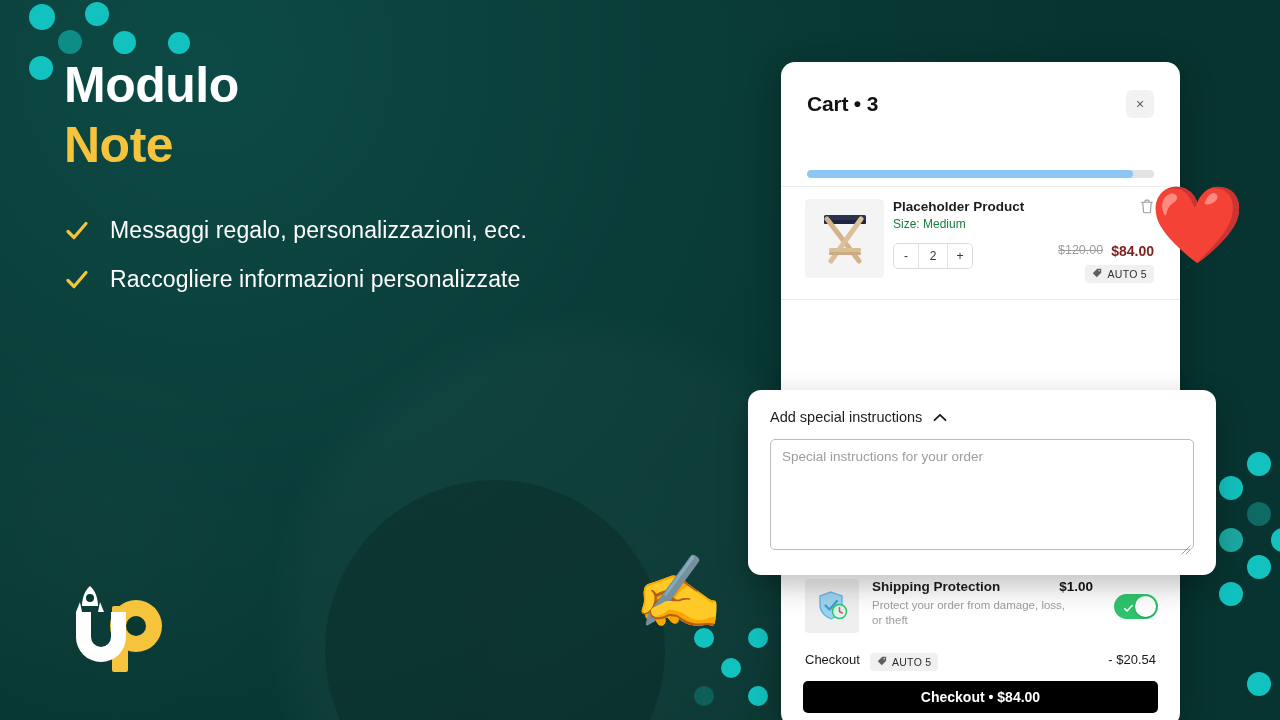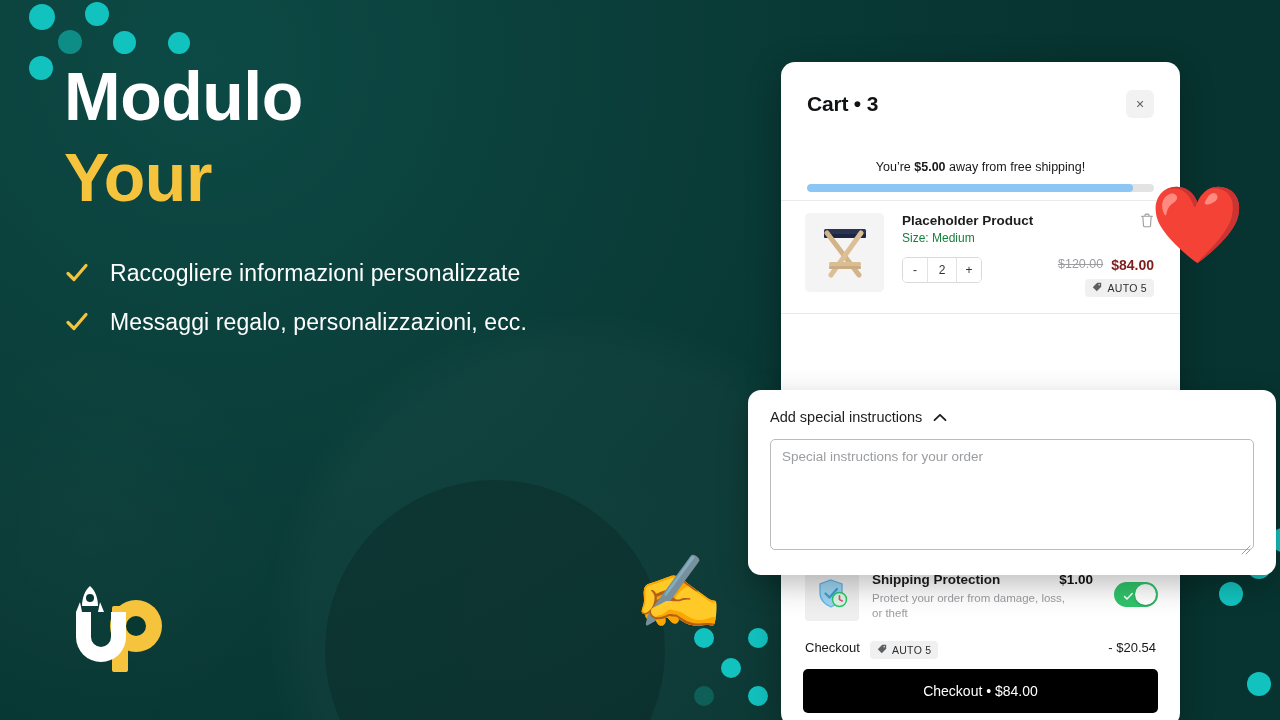--- a/index.html
+++ b/index.html
@@ -42,21 +42,21 @@
 
   .dot { position: absolute; border-radius: 50%; }
 
   
   .left-col {
     position: absolute;
     left: 64px; top: 56px;
     width: 640px;
   }
   .headline {
-    font-size: 68px;
+    font-size: 50px;
     font-weight: 700;
     line-height: 1.19;
     letter-spacing: -0.5px;
   }
   .headline .l1 { color: #ffffff; display: block; }
   .headline .l2 { color: #f5c43c; display: block; }
 
   .bullets { margin-top: 42px; }
   .bullet {
     display: flex;
@@ -151,21 +151,21 @@
   .bar-fill {
     height: 100%;
     border-radius: 5px;
     background: #8cc6f4;
   }
 
   .divider { height: 1px; background: #eaeaea; }
 
   .line-item {
     display: flex;
-    gap: 18px;
+    gap: 9px;
     padding: 12px 26px 16px 24px;
   }
   .thumb {
     width: 79px; height: 79px;
     border-radius: 5px;
     background: #f4f4f4;
     flex: 0 0 79px;
     position: relative;
     overflow: hidden;
   }
@@ -210,21 +210,21 @@
     padding: 3px 7px;
     font-size: 10.5px;
     color: #2c2e30;
     letter-spacing: 0.3px;
   }
 
   .spacer-fill { flex: 1 1 auto; background: #ffffff; }
 
   
   .protect-row {
-    display: flex; align-items: flex-end; gap: 13px;
+    display: flex; align-items: flex-start; gap: 13px;
     padding: 12px 22px 10px 24px;
   }
   .protect-icon {
     width: 54px; height: 54px;
     border-radius: 4px;
     background: #efeff0;
     display: flex; align-items: center; justify-content: center;
     flex: 0 0 54px;
   }
   .protect-body { flex: 1; min-width: 0; }
@@ -253,34 +253,34 @@
 
   .discount-row {
     display: flex; align-items: center; gap: 10px;
     padding: 4px 24px 10px 24px;
   }
   .discount-label { font-size: 13px; color: #17181a; }
   .discount-amt { margin-left: auto; font-size: 13px; color: #17181a; }
 
   .checkout-btn {
     margin: 0 22px 14px 22px;
-    height: 44px;
+    height: 32px;
     background: #000000;
     color: #ffffff;
     border-radius: 5px;
     display: flex; align-items: center; justify-content: center;
-    font-size: 14px; font-weight: 400;
+    font-size: 14px; font-weight: 700;
     cursor: pointer;
   }
 
   
   .notes-card {
     position: absolute;
     left: 748px; top: 390px;
-    width: 528px; height: 185px;
+    width: 468px; height: 185px;
     background: #ffffff;
     border-radius: 13px;
     box-shadow: 0 10px 30px rgba(0,0,0,0.26);
     padding: 18px 22px 20px 22px;
   }
   .notes-head {
     display: flex; align-items: center; gap: 11px;
     cursor: pointer;
   }
   .notes-title { font-size: 14.5px; color: #1c1d1f; }
@@ -339,39 +339,39 @@
     <div class="dot" style="left:1219px; top:528px; width:24px; height:24px; background:#1aa9a2;"></div>
     <div class="dot" style="left:1271px; top:528px; width:24px; height:24px; background:#12c2bf;"></div>
     <div class="dot" style="left:1247px; top:555px; width:24px; height:24px; background:#12c2bf;"></div>
     <div class="dot" style="left:1219px; top:582px; width:24px; height:24px; background:#12c2bf;"></div>
     <div class="dot" style="left:1247px; top:672px; width:24px; height:24px; background:#12c2bf;"></div>
   </div>
 
   <div class="left-col">
     <div class="headline">
       <span class="l1">Modulo</span>
-      <span class="l2">Your</span>
+      <span class="l2">Note</span>
     </div>
 
     <div class="bullets">
       <div class="bullet">
         <span class="check">
           <svg width="26" height="26" viewBox="0 0 26 26">
               <path d="M4 13.5 L10 19.5 L22 5.5" fill="none" stroke="#f5c43c" stroke-width="3.2" stroke-linecap="round" stroke-linejoin="round"></path>
             </svg>
         </span>
-        <span class="bullet-text">Raccogliere informazioni personalizzate</span>
+        <span class="bullet-text">Messaggi regalo, personalizzazioni, ecc.</span>
       </div>
       <div class="bullet">
         <span class="check">
           <svg width="26" height="26" viewBox="0 0 26 26">
               <path d="M4 13.5 L10 19.5 L22 5.5" fill="none" stroke="#f5c43c" stroke-width="3.2" stroke-linecap="round" stroke-linejoin="round"></path>
             </svg>
         </span>
-        <span class="bullet-text">Messaggi regalo, personalizzazioni, ecc.</span>
+        <span class="bullet-text">Raccogliere informazioni personalizzate</span>
       </div>
     </div>
   </div>
 
   <div class="logo">
     <svg width="104" height="94" viewBox="0 0 104 94">
 
       <g fill="#f5c43c">
         <rect x="52" y="28" width="16" height="66" rx="2"></rect>
         <circle cx="76" cy="48" r="26"></circle>
@@ -392,23 +392,20 @@
 
   <div class="cart-panel">
 
     <div class="cart-head">
       <div class="cart-title">Cart • 3</div>
       <div class="close-btn">×</div>
     </div>
 
 
     <div class="ship-progress">
-      <div class="ship-text">
-        <span>You’re</span>&nbsp;<b>$5.00</b>&nbsp;<span>away from free shipping!</span>
-      </div>
       <div class="bar-track">
         <div class="bar-fill" id="shipFill" style="width: 94%;"></div>
       </div>
     </div>
 
     <div class="divider"></div>
 
     <div class="line-item">
       <div class="thumb">
         <svg width="79" height="79" viewBox="0 0 79 79">

